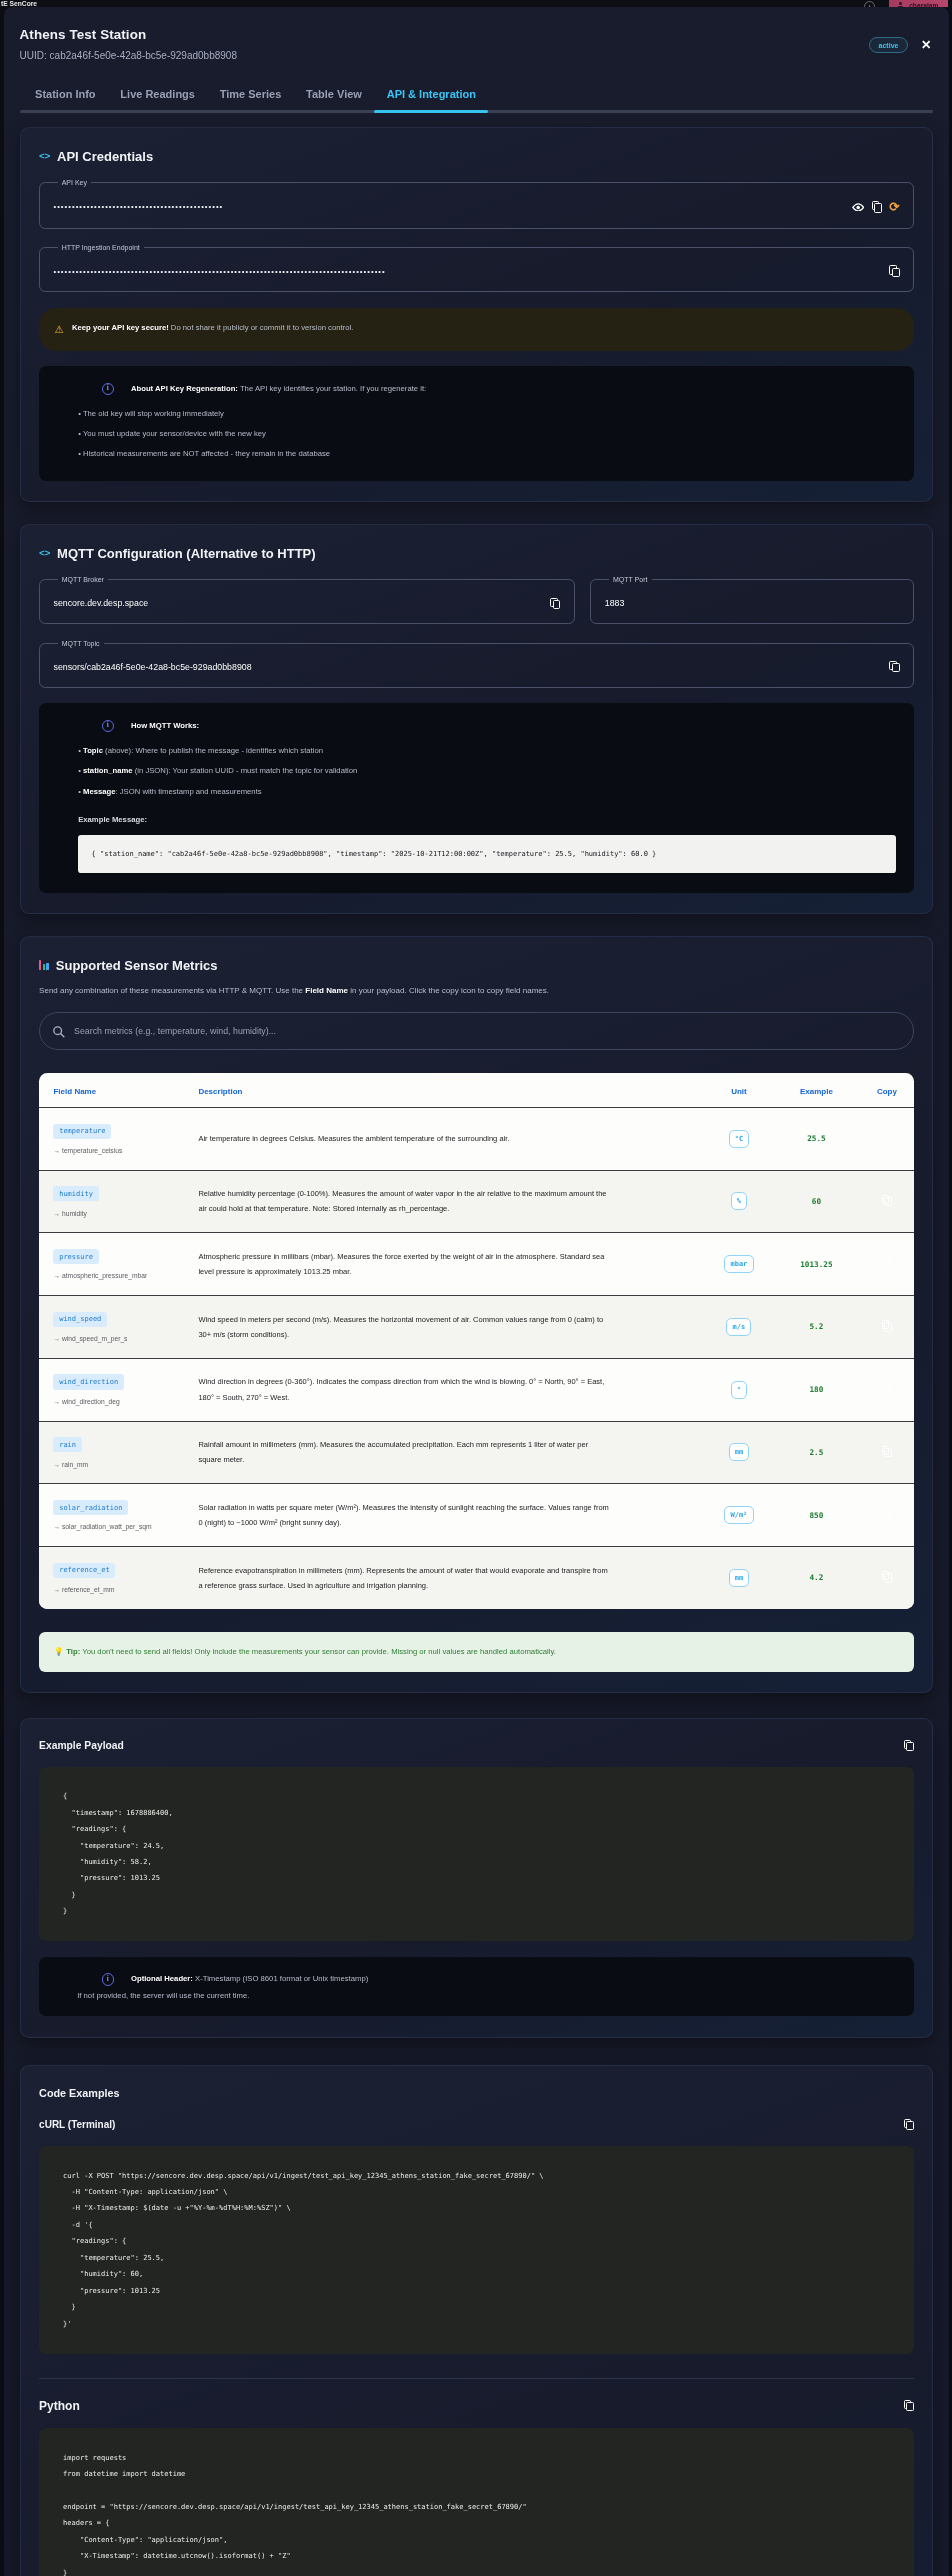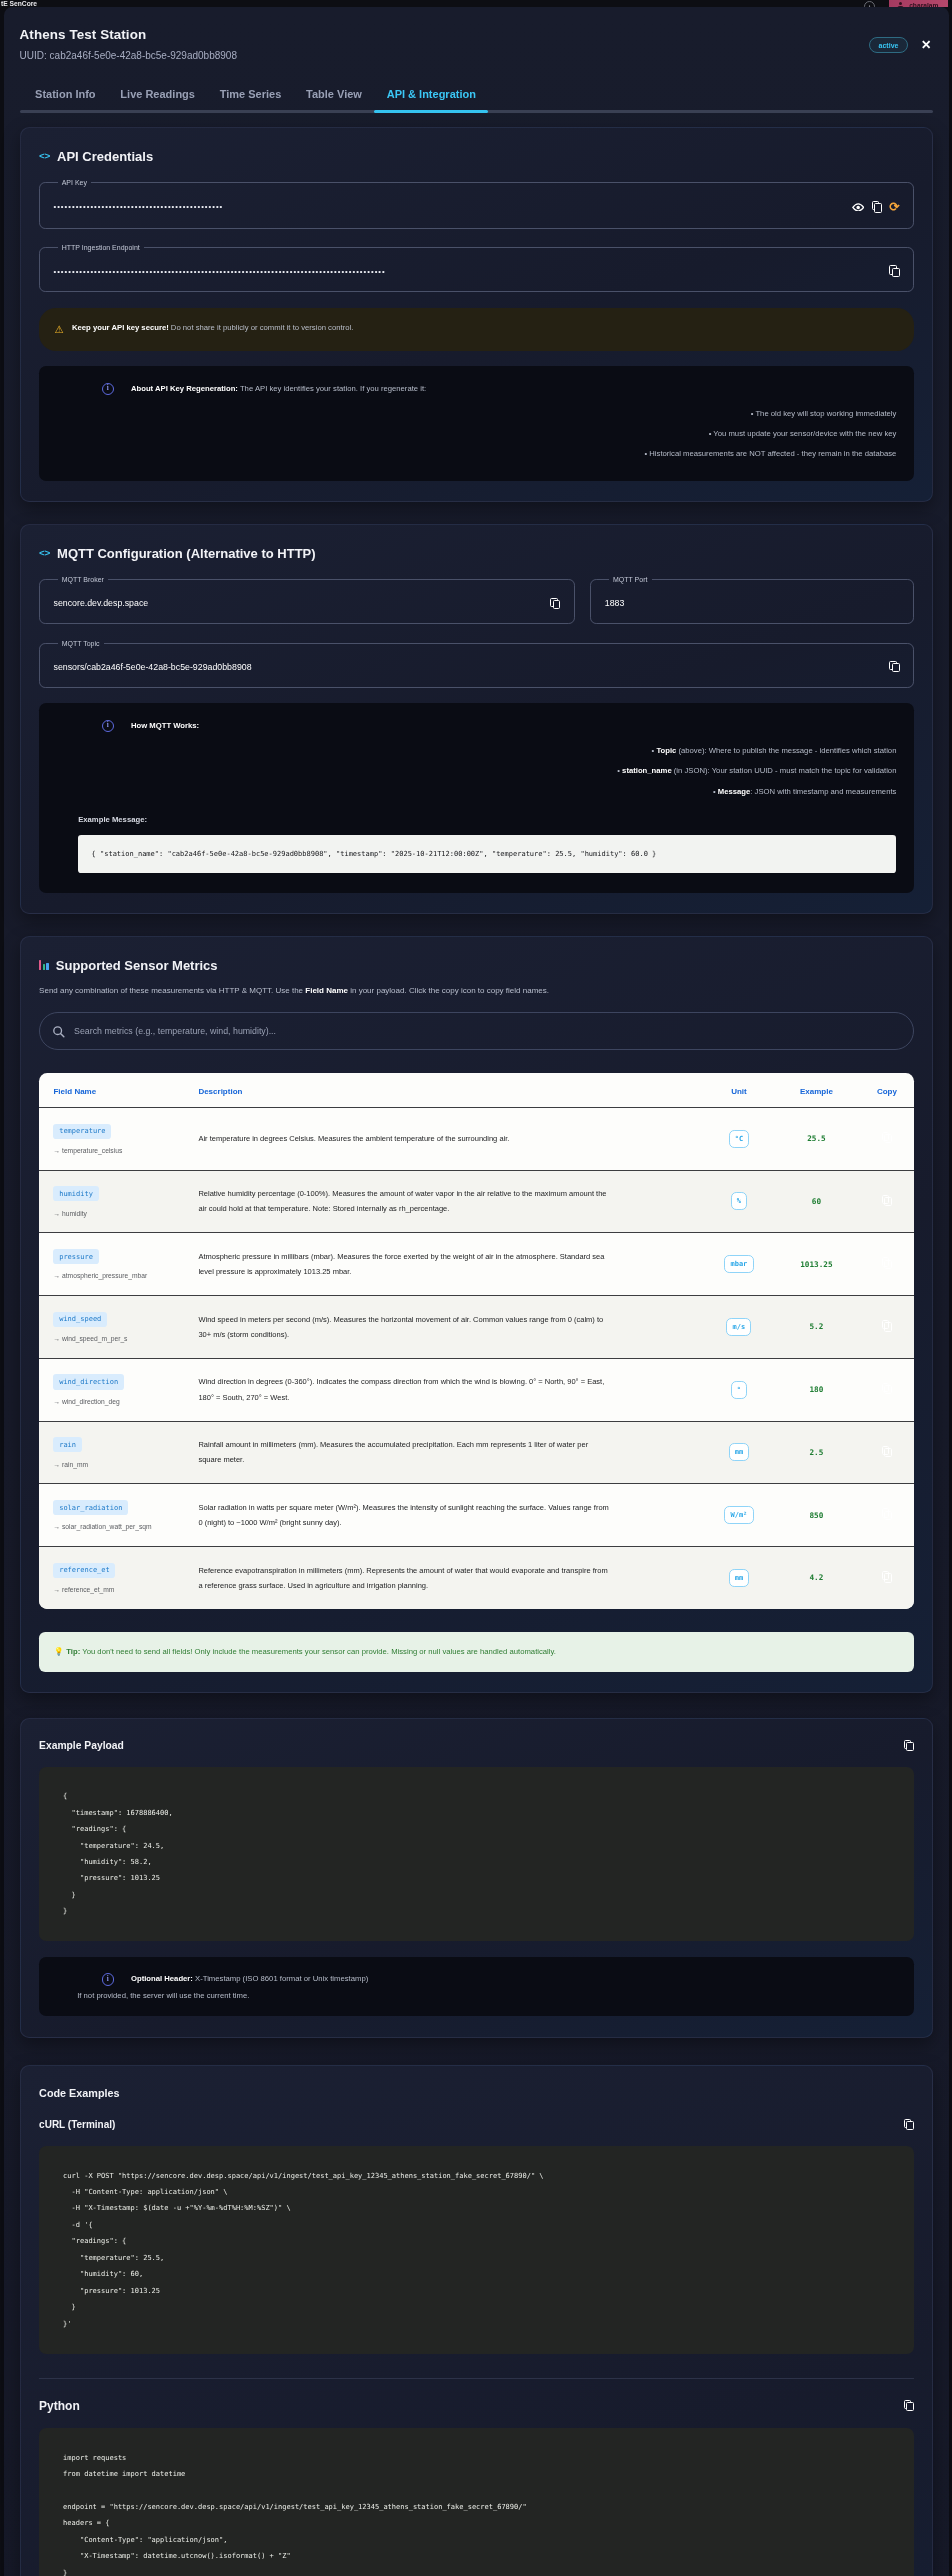--- a/index.html
+++ b/index.html
@@ -63,21 +63,21 @@
   .eye-ic { cursor:pointer; color:#fff; display:flex; }
 
   
   .warn-box { margin-top:15.5px; background:#252113; border-radius:17px; padding:15.5px 15.5px; font-size:7.7px; color:#b9bec9; display:flex; gap:8.2px; align-items:flex-start; }
   .warn-ic::before { content:"⚠"; color:#f0b429; font-size:10.3px; }
   .info-box { margin-top:15.5px; background:#0a0c14; border-radius:7.2px; padding:16.5px 17.5px; font-size:7.7px; color:#b6bcc9; }
   .info-head { display:flex; gap:17px; align-items:flex-start; line-height:1.6;padding-left:45px; }
   .i-circle { width:12.4px; height:12.4px; border:1.3px solid #5d6ae0; border-radius:50%; display:flex; align-items:center; justify-content:center; flex-shrink:0; }
   .i-circle::after { content:"i"; color:#8a93ea; font-size:7.2px; font-weight:bold; font-family:"Liberation Serif",serif; }
   .b { color:#fff; font-weight:bold; }
-  .info-bullets { margin:9.3px 0 0 21.6px; list-style:none;text-align:right; }
+  .info-bullets { margin:9.3px 0 0 21.6px; list-style:none; }
   .info-bullets li { line-height:2.6; }
   .info-bullets li::before { content:"• "; }
 
   
   .mqtt-grid { display:flex; gap:15.5px; }
   .mqtt-grid .fld.broker { flex:1.72; }
   .mqtt-grid .fld.port { flex:1; }
   .example-label { margin:13.4px 0 0 21.6px; font-weight:bold; color:#d7dae3; font-size:7.7px; }
   .light-code { margin:11.3px 0 3.1px 21.6px; background:#f2f3f1; border-radius:3.1px; padding:11.3px 13.4px; color:#15161a;
     font-family:"DejaVu Sans Mono",monospace; font-size:7px; line-height:2.2; white-space:pre-wrap; word-break:break-all; }

